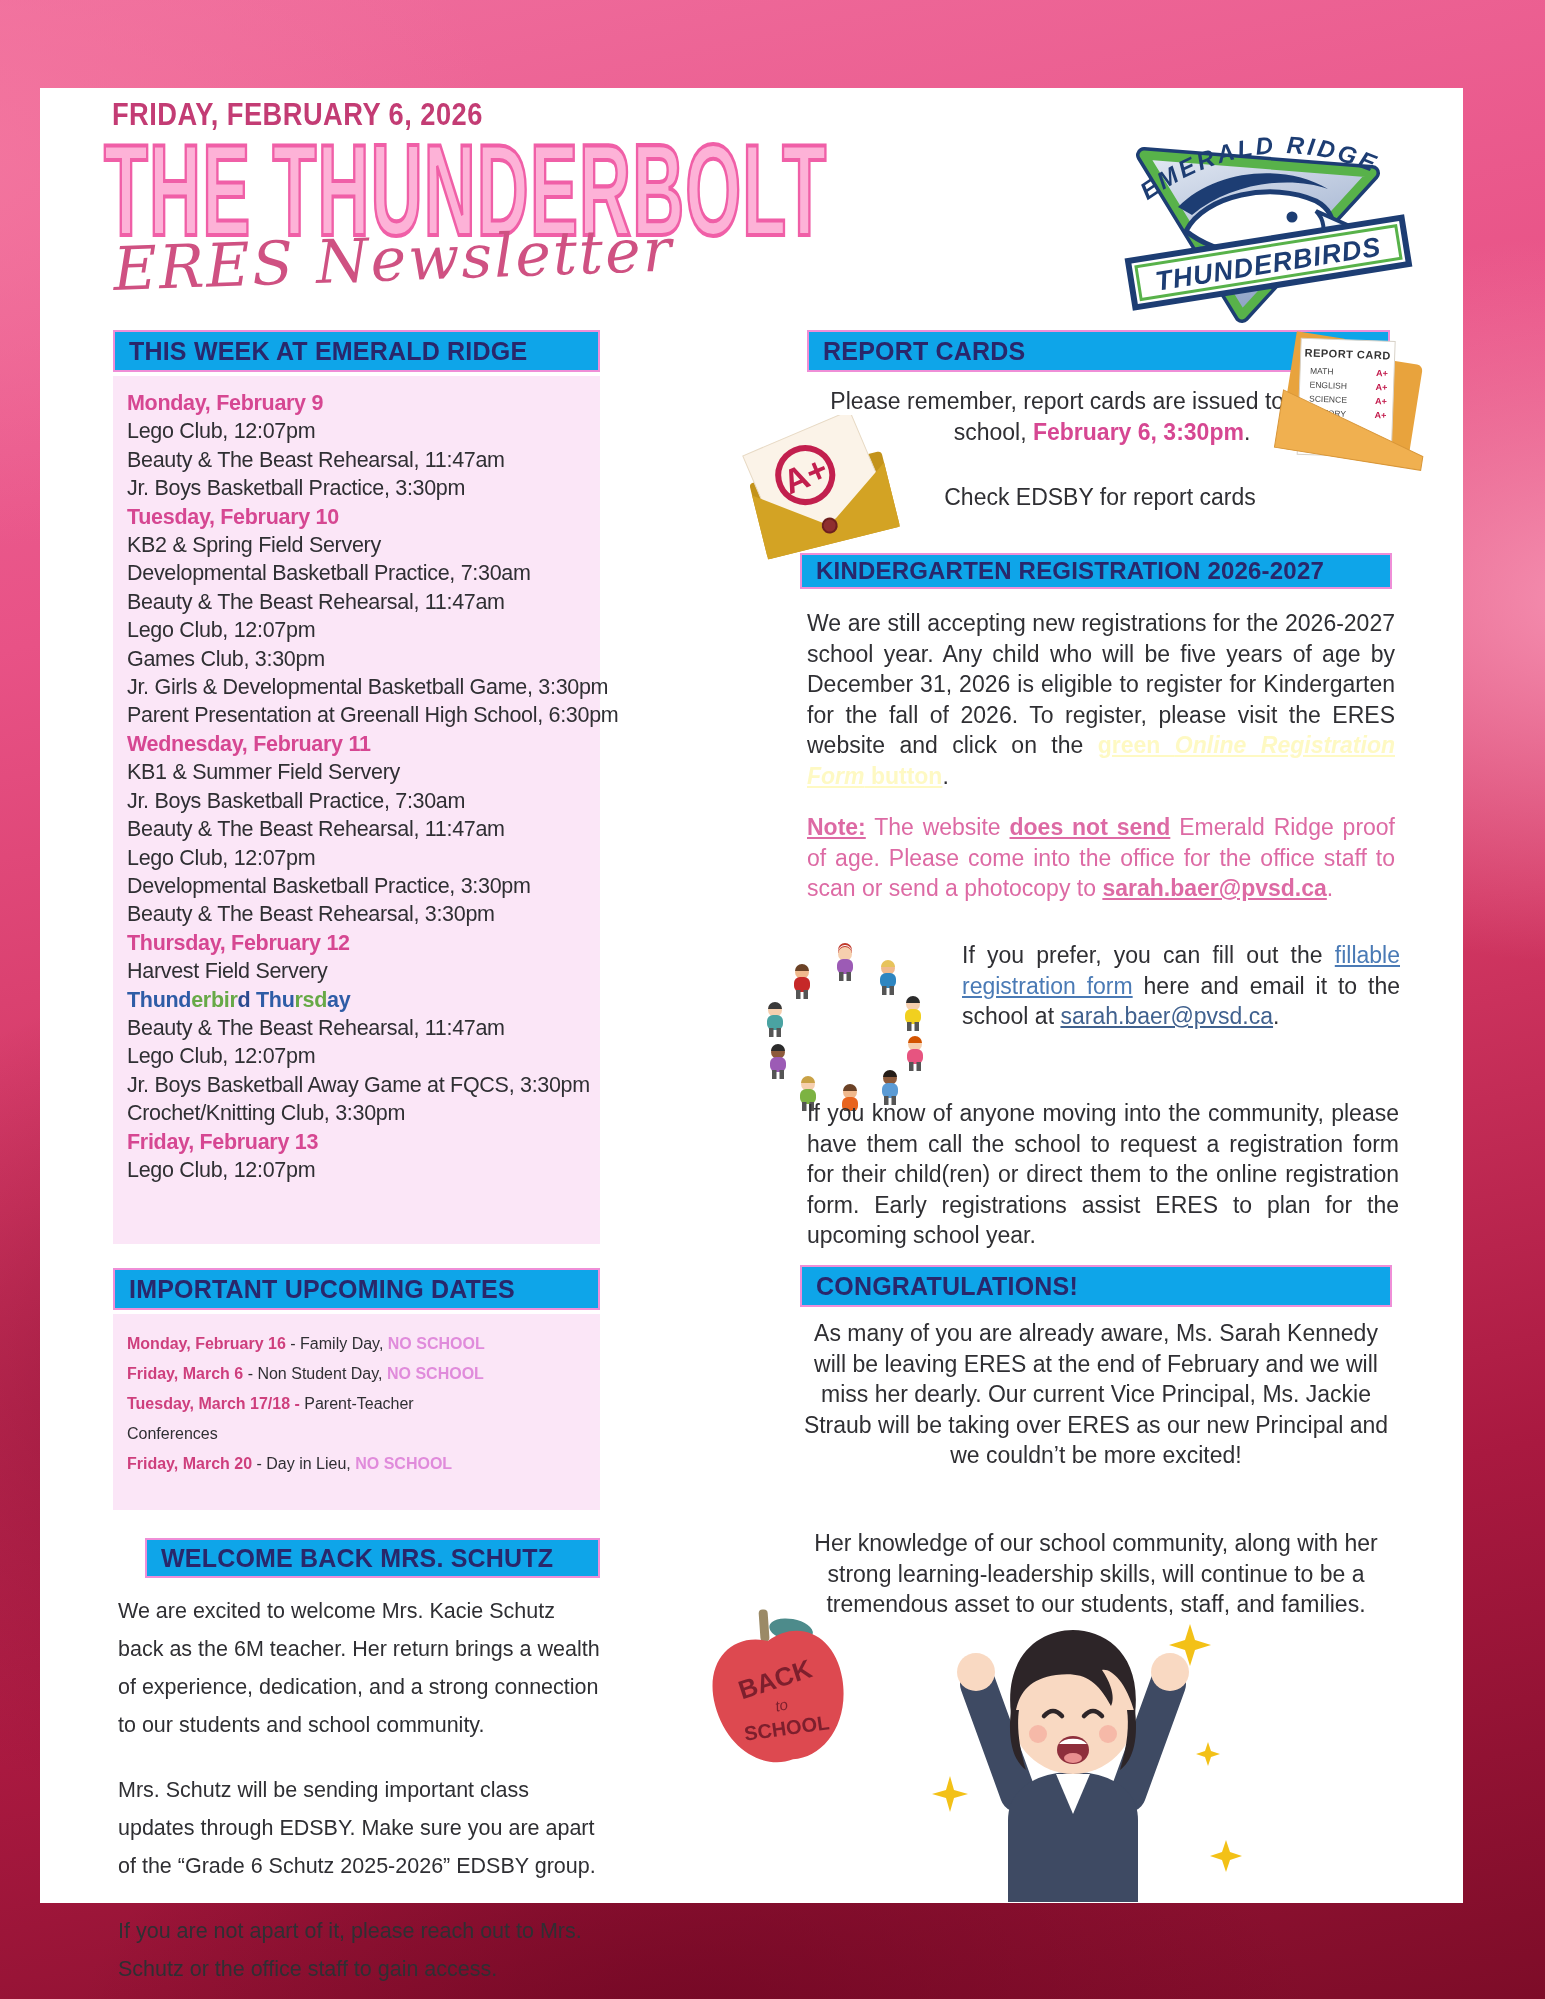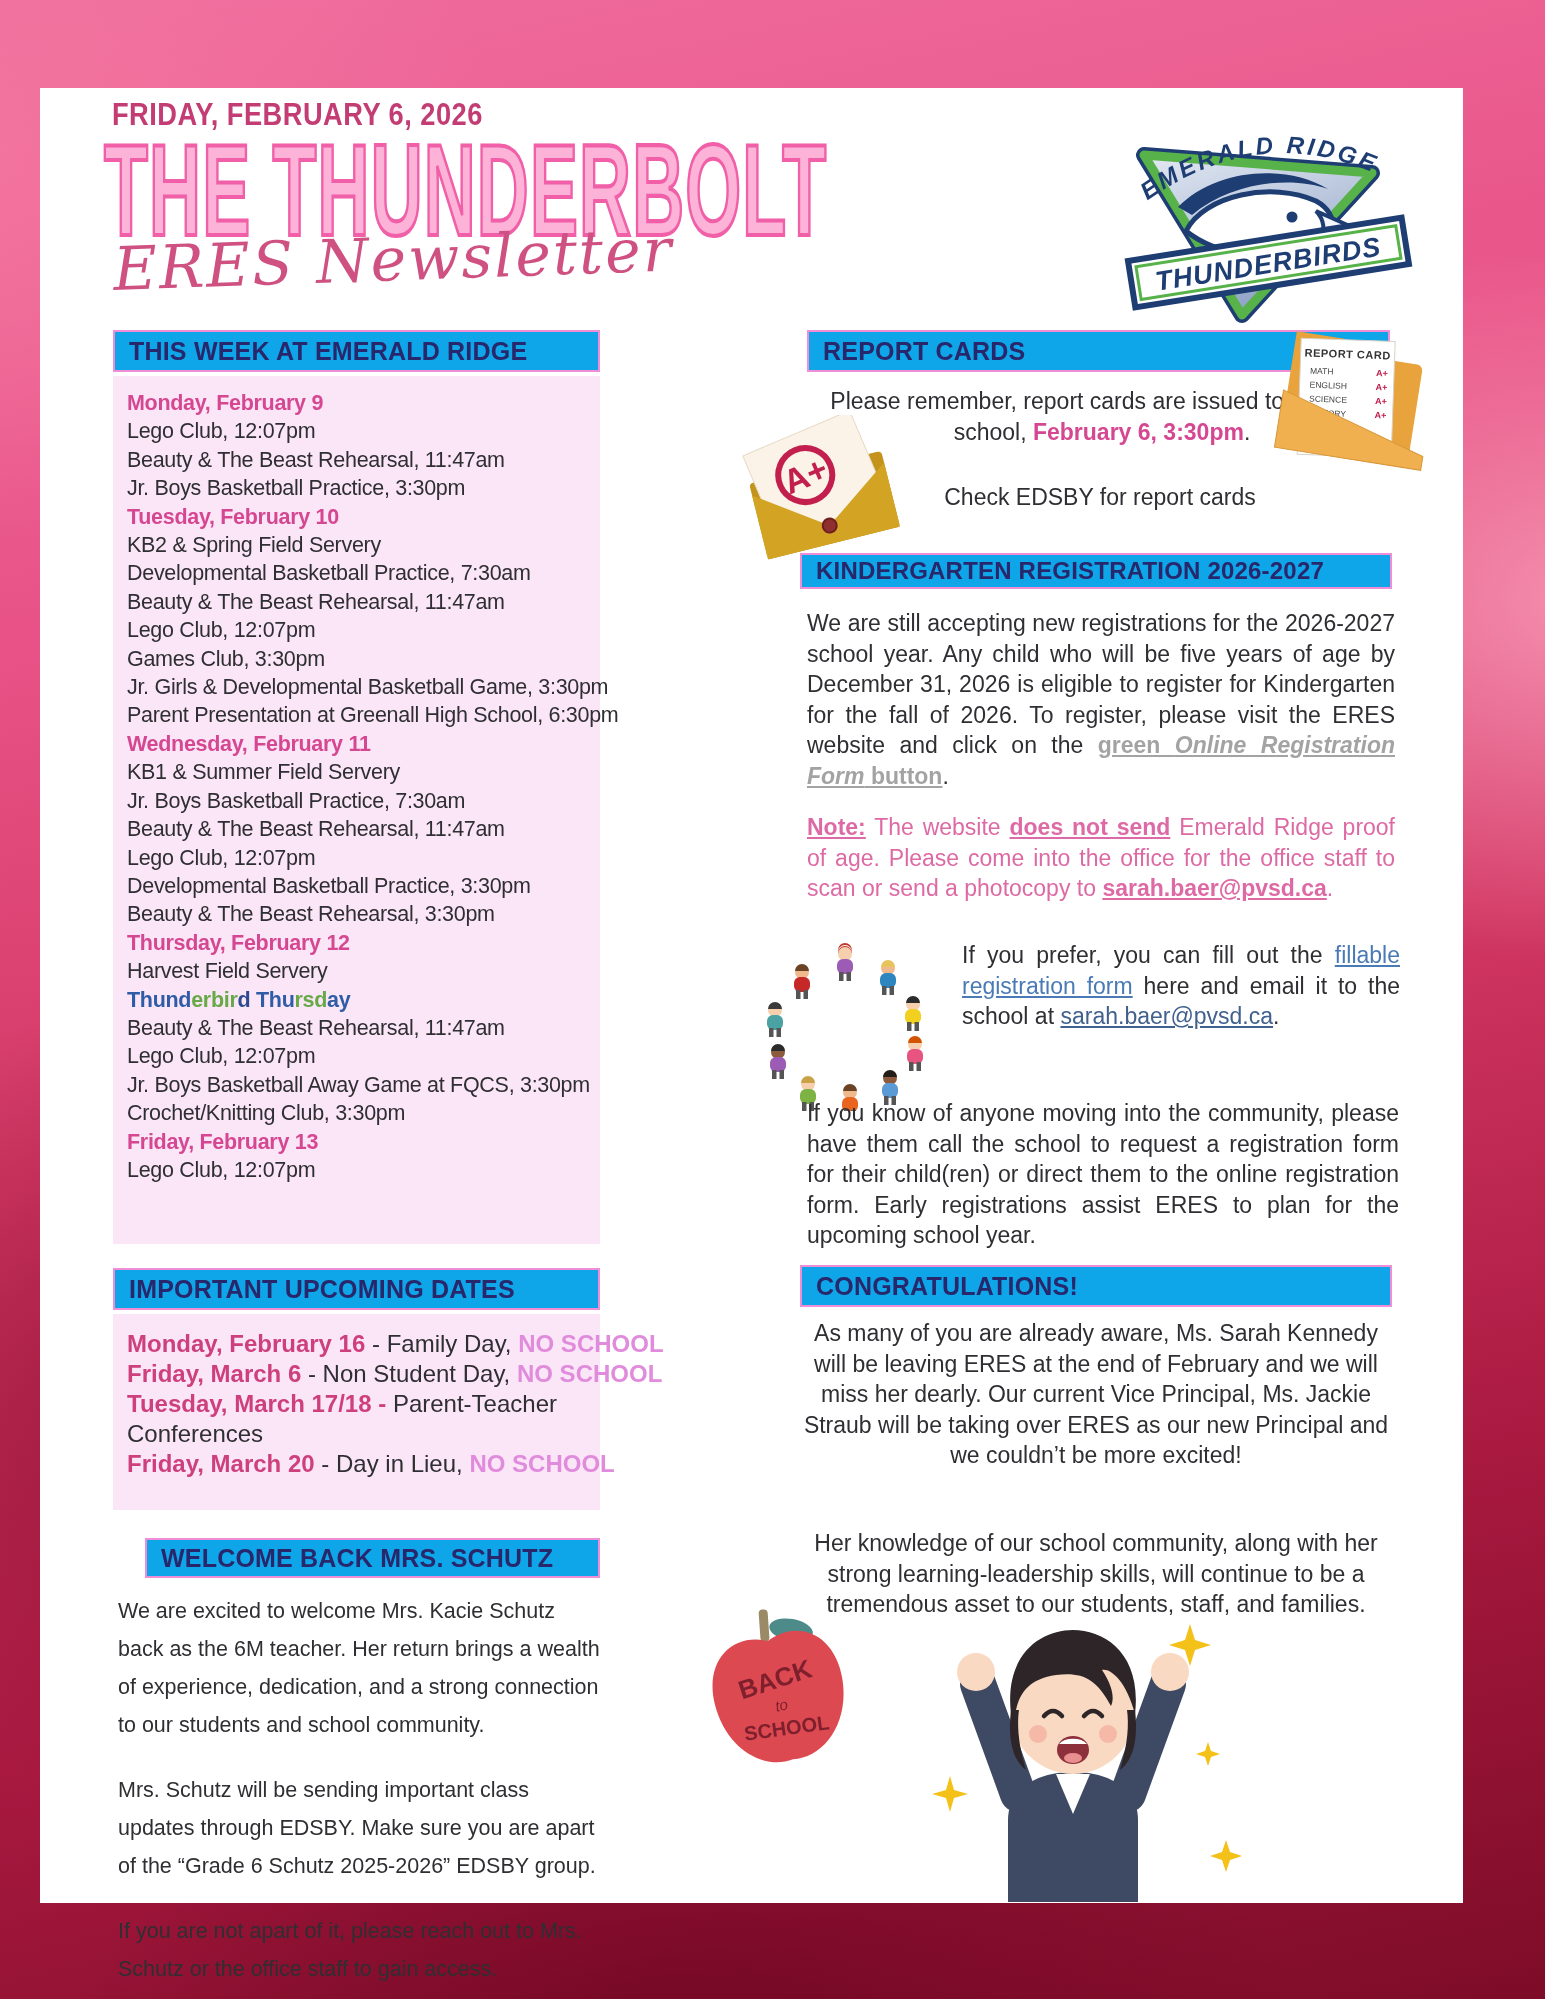--- a/index.html
+++ b/index.html
@@ -17,31 +17,31 @@
     -webkit-text-stroke:4px #f05fa7;letter-spacing:2px;white-space:nowrap;transform:scale(.58,1.04);transform-origin:left top;}
   .subtitle{position:absolute;left:112px;top:234px;font-family:"DejaVu Serif",serif;font-style:italic;font-size:60px;color:#cf5182;letter-spacing:2px;transform:rotate(-2deg);transform-origin:left top;white-space:nowrap;}
   .banner{position:absolute;background:#0ea5e9;border:2px solid #ef8ed7;box-sizing:border-box;display:flex;align-items:center;padding-left:14px;color:#29276b;font-weight:700;font-size:25px;letter-spacing:.2px;white-space:nowrap;}
   .pinkbox{position:absolute;background:#fbe6f7;box-sizing:border-box;color:#2f2f33;}
   .schedule{padding:13px 0 0 14px;font-size:21.5px;line-height:28.4px;letter-spacing:-.3px;}
   .schedule div{white-space:nowrap;}
   .day{font-weight:700;color:#d64792;}
   .tb-blue{color:#2e5ca6;font-weight:700;}
   .tb-green{color:#67a947;font-weight:700;}
   .tb-navy{color:#2b4a8f;font-weight:700;}
-  .datesbox{padding:15px 0 0 14px;font-size:24px;line-height:30px;}
+  .datesbox{padding:15px 0 0 14px;font-size:16px;line-height:30px;}
   .datesbox div{white-space:nowrap;}
   .drose{color:#ce3f7d;font-weight:700;}
   .dmid{color:#2f2f33;}
   .dns{color:#e08bdb;font-weight:700;}
   .lp{position:absolute;font-size:21.5px;line-height:38px;color:#2f2f33;text-align:left;}
   .lp p{margin:0 0 27px 0;}
   .rp{position:absolute;font-size:23px;line-height:30.5px;color:#2f2f33;text-align:justify;}
   .rc-center{text-align:center;}
   .pinkbold{color:#d64792;font-weight:700;}
-  .glink{color:#a3a3a3;font-weight:700;text-decoration:underline;}
+  .glink{color:#fef9c3;font-weight:700;text-decoration:underline;}
   .gi{font-style:italic;}
   .npink{color:#dd6aa4;}
   .npb{font-weight:700;text-decoration:underline;}
   .blink{color:#4a7ab5;text-decoration:underline;}
   .navlink{color:#40618e;text-decoration:underline;}
   svg text{font-family:"Liberation Sans",sans-serif;}
   .ill{position:absolute;}
 </style>
 </head>
 <body>

